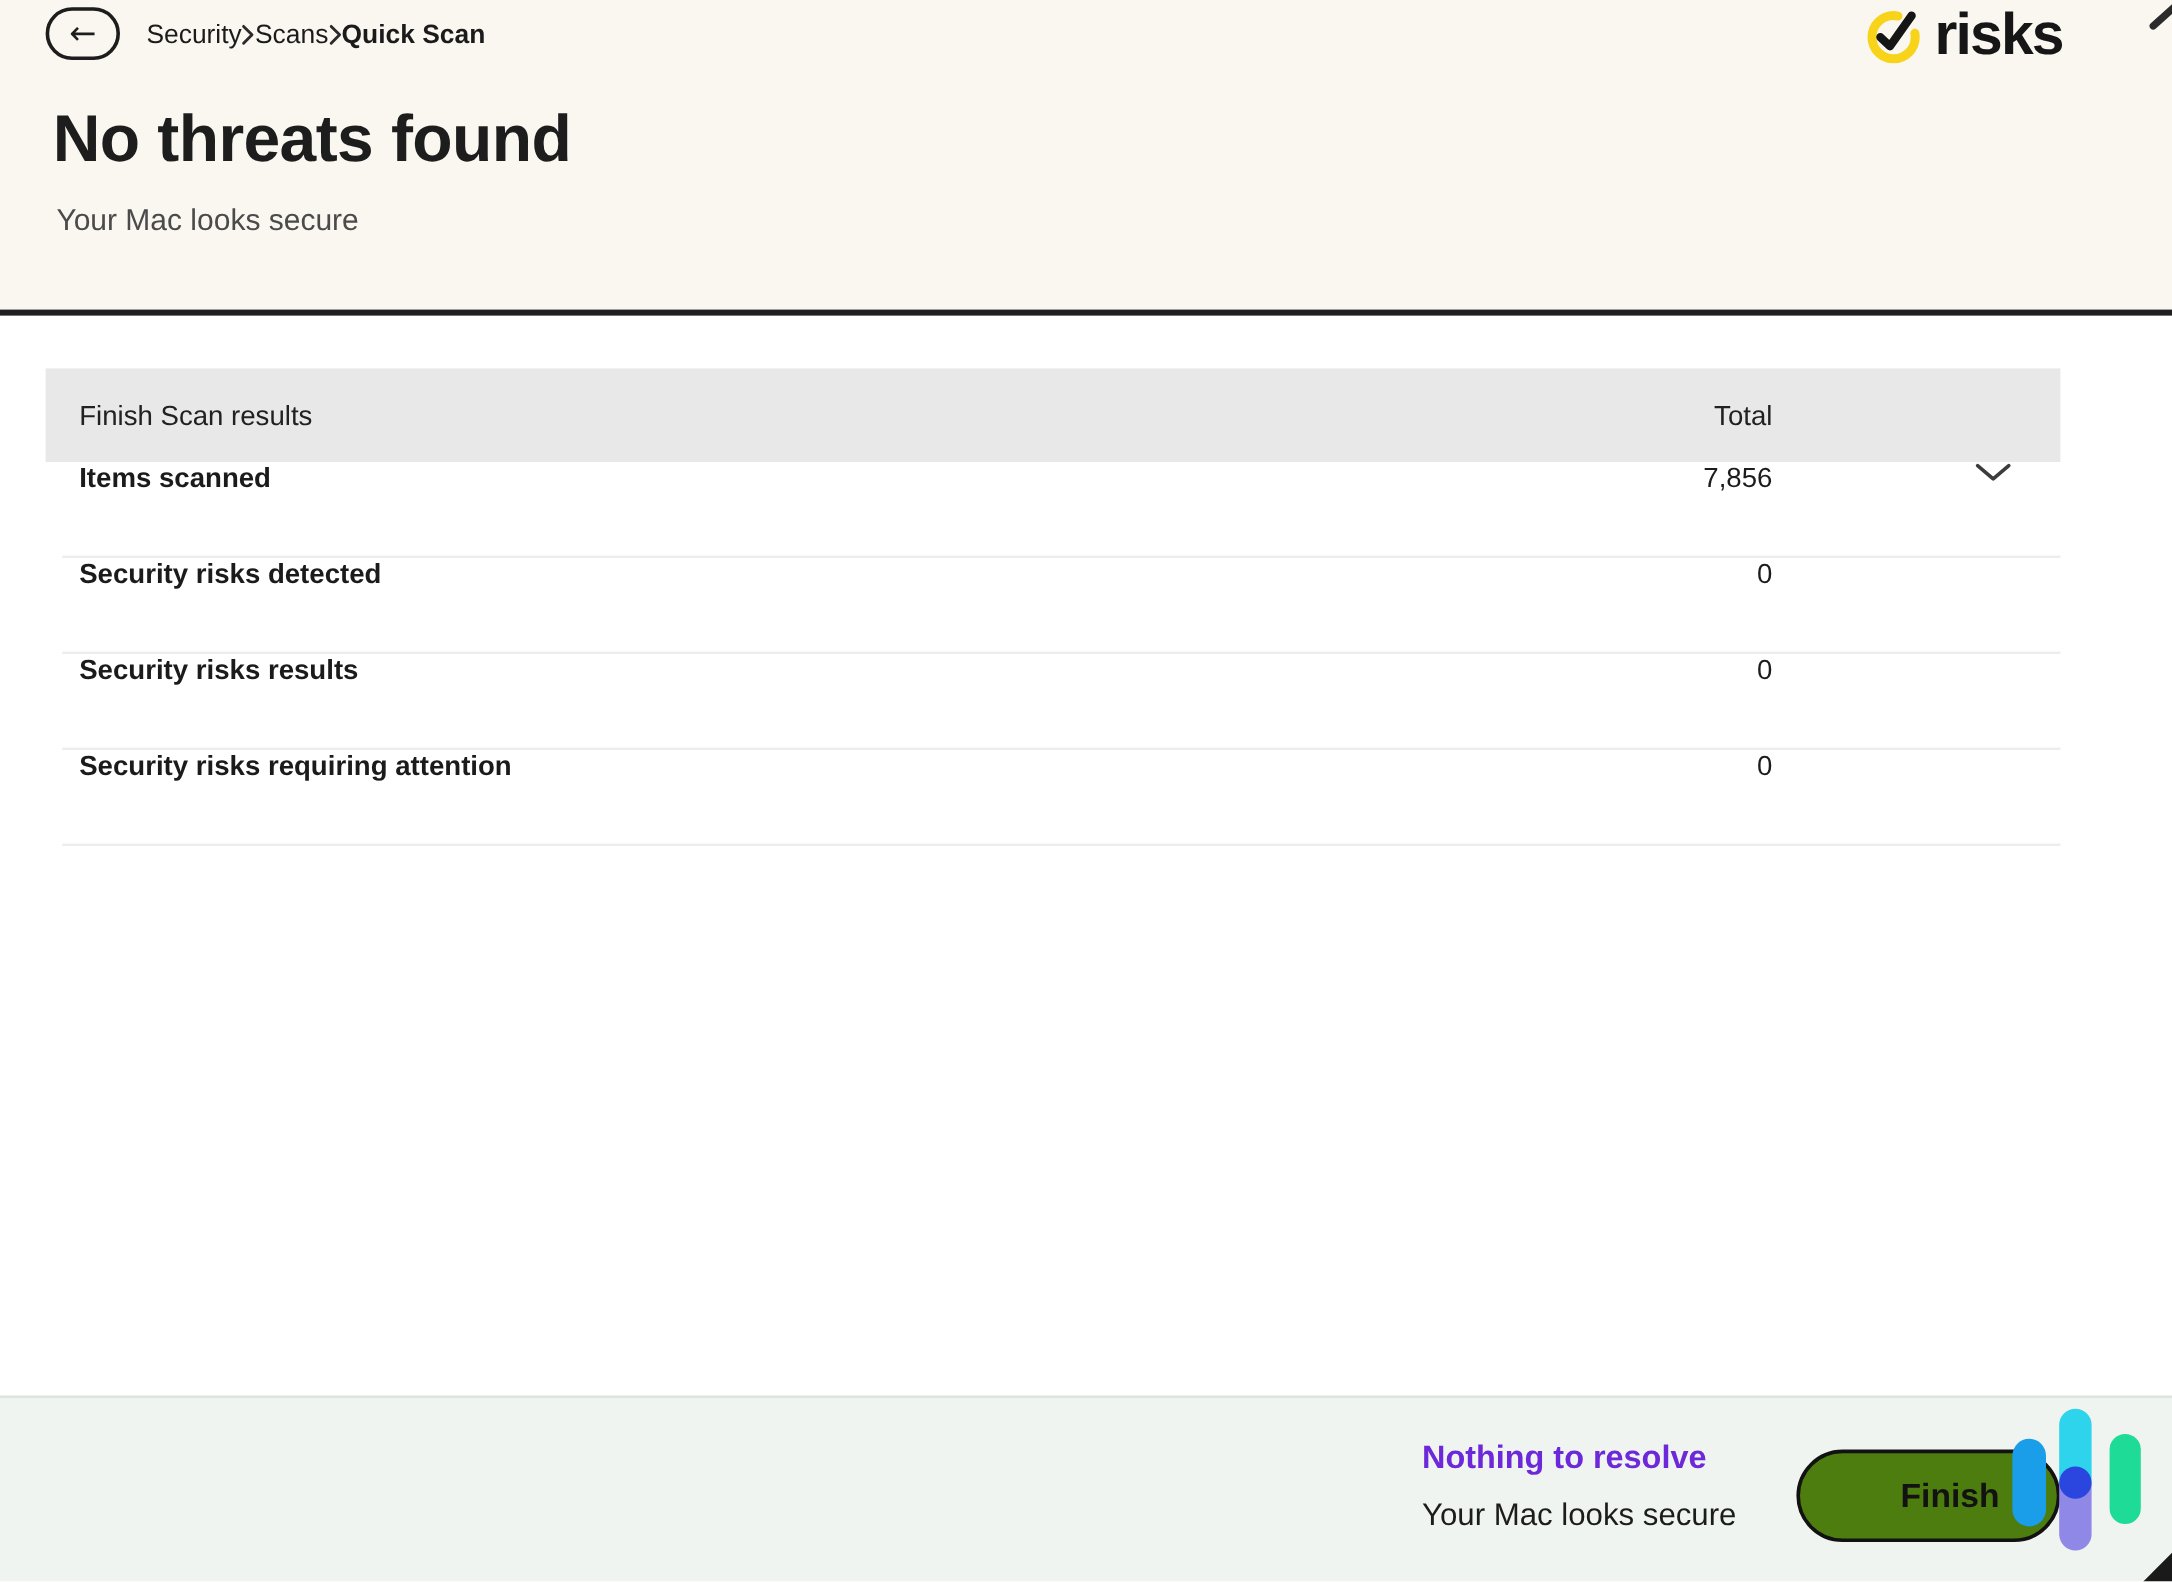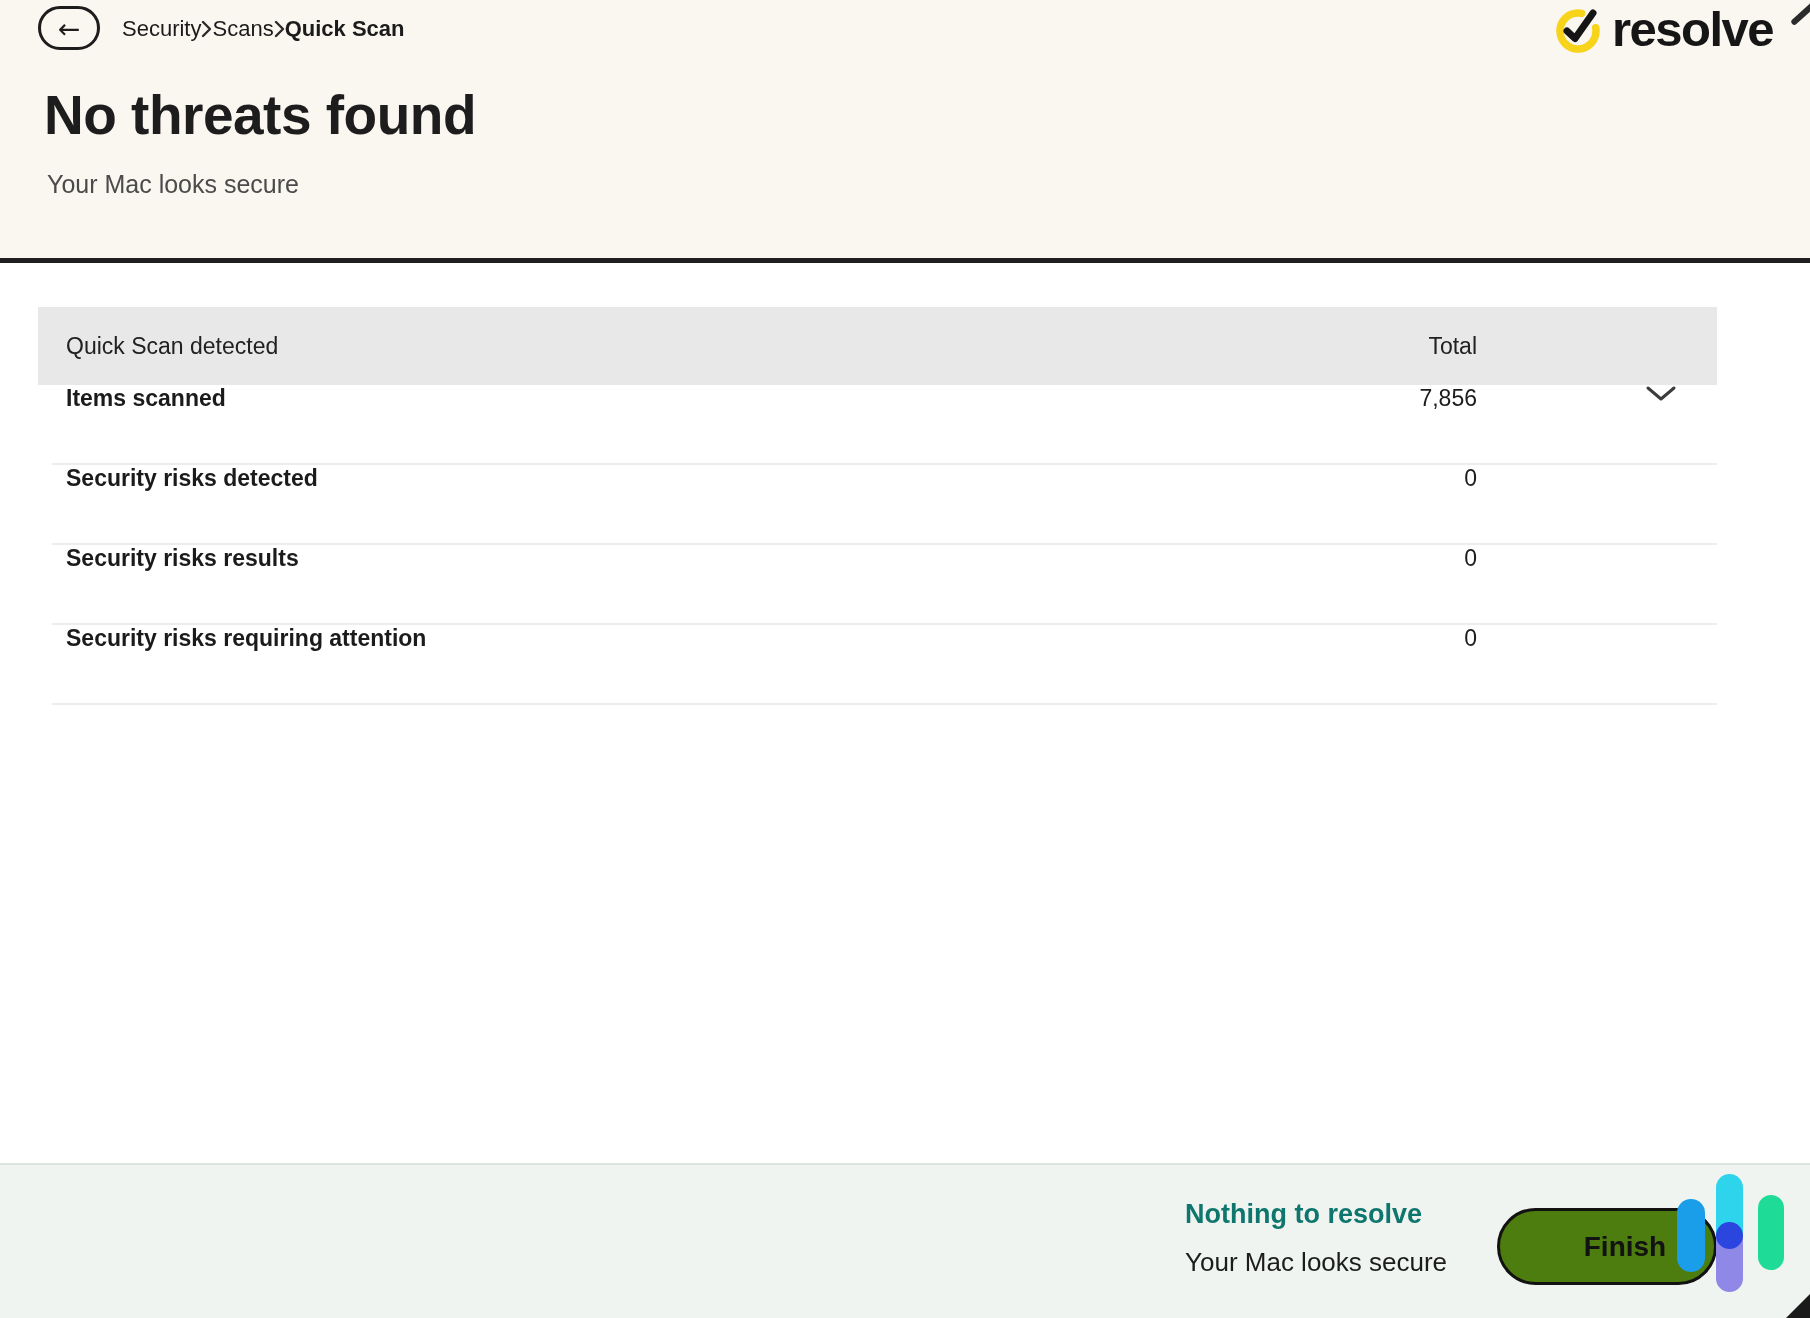--- a/index.html
+++ b/index.html
@@ -67,21 +67,21 @@
   }
   .chevron-down { display:block; }
 
   
   .footer {
     position:absolute; left:0; top:1163px; width:100%; height:155px;
     background:#eff4f0; border-top:2px solid #dde4de; box-sizing:content-box;
   }
   .status-title {
     position:absolute; left:1185px; top:34px; margin:0;
-    font-size:27px; font-weight:700; color:#0f766e;
+    font-size:27px; font-weight:700; color:#6d28d9;
   }
   .status-subtitle {
     position:absolute; left:1185px; top:82px; margin:0;
     font-size:26px; color:#1c1c1c;
   }
   .finish-btn {
     position:absolute; left:1497px; top:43px; width:220px; height:77px;
     border-radius:40px; background:#4d7c0f; border:3px solid #121212;
     font-size:28px; font-weight:700; color:#121212; cursor:pointer;
     box-sizing:border-box; z-index:2; font-family:"Liberation Sans", sans-serif;
@@ -126,32 +126,32 @@
       <span class="crumb-current">Quick Scan</span>
     </nav>
 
     <div class="logo">
       <span>
         <svg width="50" height="52" viewBox="0 0 50 52">
           <circle cx="24" cy="28" r="18" fill="none" stroke="#f7d41a" stroke-width="7.5" stroke-dasharray="92 21" stroke-dashoffset="4" stroke-linecap="round"></circle>
           <polyline points="13,28 21,35.5 39,10" fill="none" stroke="#151515" stroke-width="7" stroke-linecap="round" stroke-linejoin="round"></polyline>
         </svg>
       </span>
-      <span class="logo-text">resolve</span>
+      <span class="logo-text">risks</span>
     </div>
 
     <h1 class="page-title">No threats found</h1>
     <p class="page-subtitle">Your Mac looks secure</p>
 
     <div class="corner-frag-top"></div>
   </header>
 
   <main class="results-table">
     <div class="thead">
-      <span class="cell-label">Quick Scan detected</span>
+      <span class="cell-label">Finish Scan results</span>
       <span class="cell-value">Total</span>
       <span class="cell-action"></span>
     </div>
 
     <div class="trow">
       <span class="cell-label">Items scanned</span>
       <span class="cell-value">7,856</span>
       <span class="cell-action">
         <span>
           <svg class="chevron-down" width="32" height="17" viewBox="0 0 32 17">

